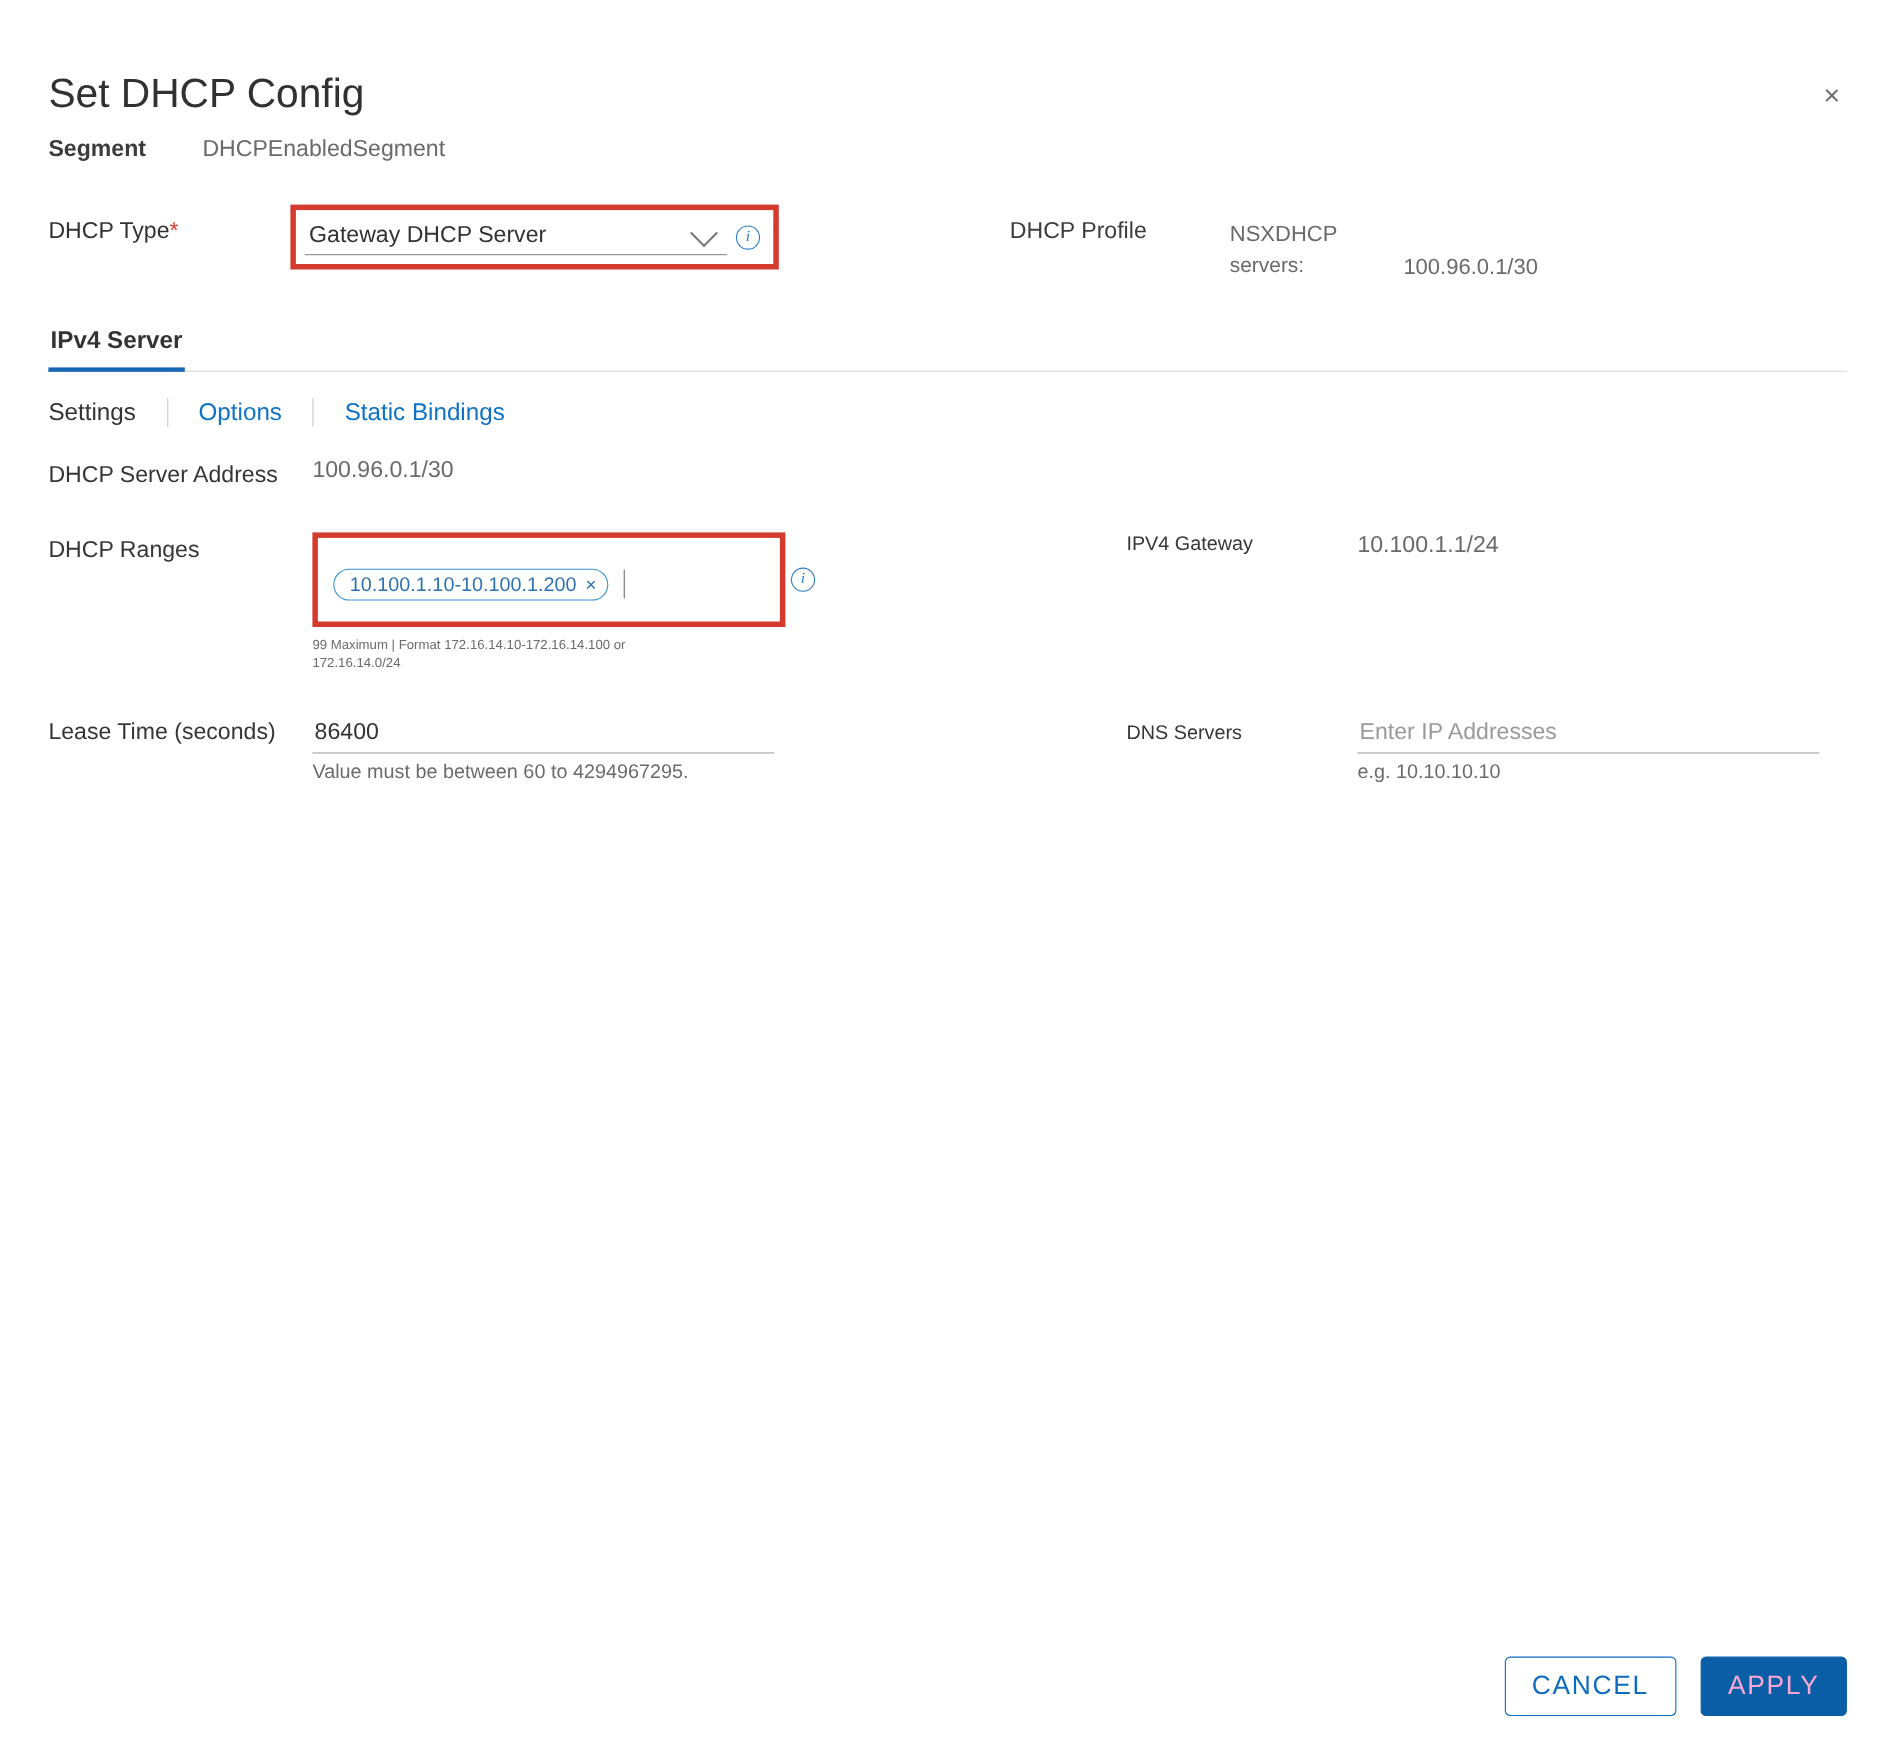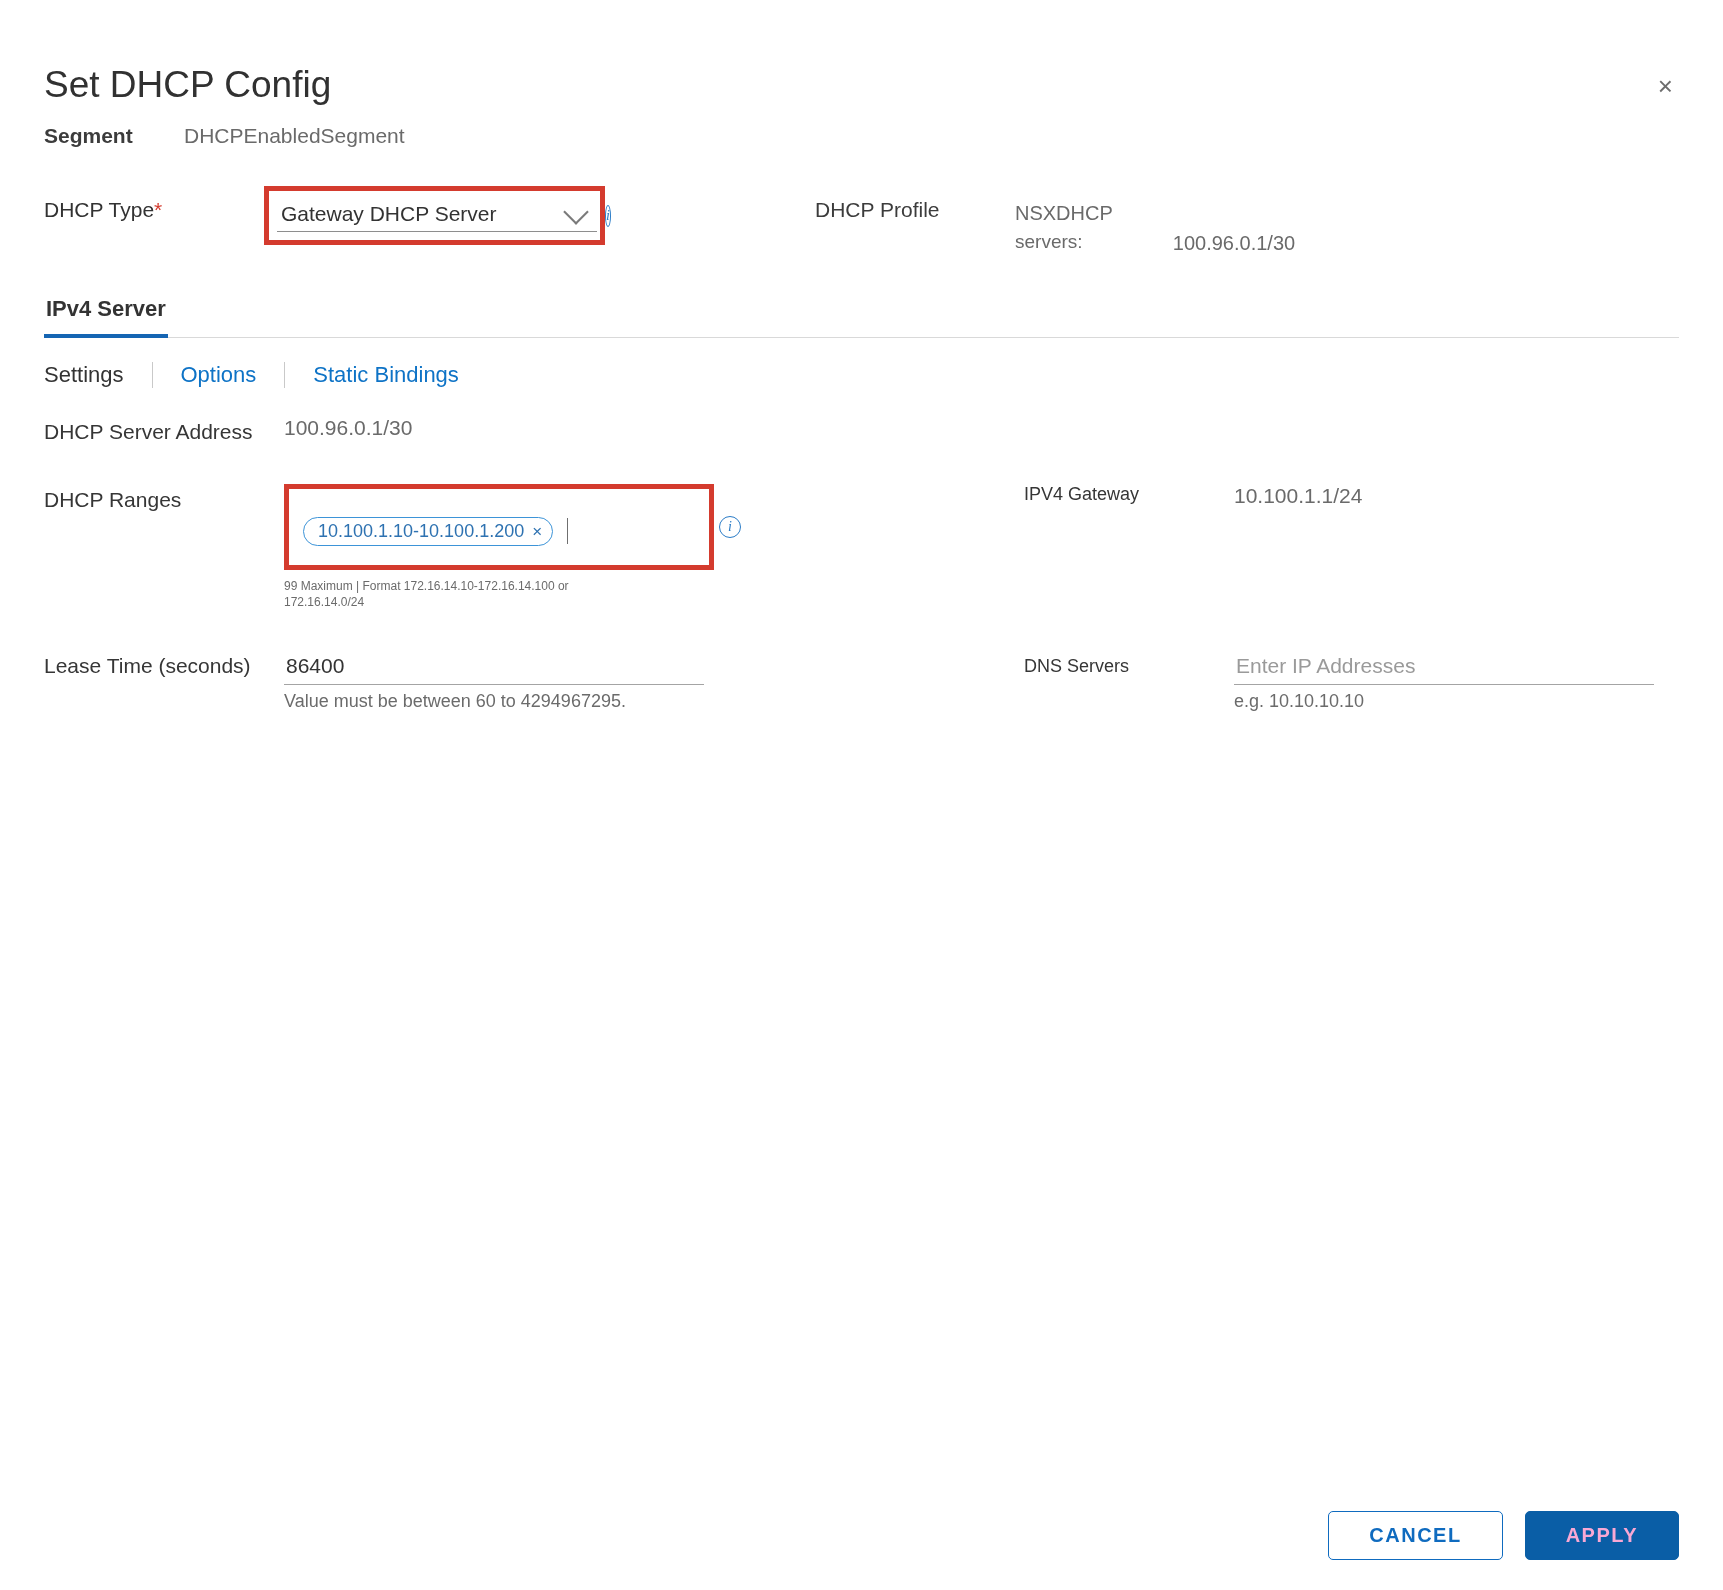--- a/index.html
+++ b/index.html
@@ -47,21 +47,21 @@
   .seg-label { font-weight: 600; width: 140px; }
   .seg-val   { color: #6a6a6a; margin-left: 0; }
 
   .type-row { margin-top: 30px; display:flex; align-items:flex-start;}
   .type-label { width: 220px; font-size:21px; color:#323232; padding-top:12px;}
   .req { color:#d43b2e; }
   .type-select-wrap {
     border: 5px solid #d43b2e;
     padding: 8px 12px 8px 8px;
     display:flex; align-items:center;
-    width: 341px;
+    width: 444px;
   }
   .type-select {
     flex:1;
     display:flex;
     justify-content:space-between;
     align-items:center;
     border-bottom: 1px solid #8e8e8e;
     padding: 3px 4px 5px 4px;
     cursor:pointer;
     min-width: 320px;
@@ -195,24 +195,24 @@
   }
 
   .footer {
     margin-top:auto;
     display:flex;
     justify-content:flex-end;
     gap: 22px;
     padding-top: 30px;
   }
   .btn {
-    font-size:20px;
-    font-weight:700;
+    font-size:24px;
+    font-weight:400;
     letter-spacing: 1.5px;
-    padding: 12px 40px;
+    padding: 12px 24px;
     border-radius:5px;
     cursor:pointer;
     font-family:inherit;
   }
   .btn-outline {
     background:#fff;
     color:#0f6bbf;
     border:1.5px solid #0f6bbf;
   }
   .btn-primary {

